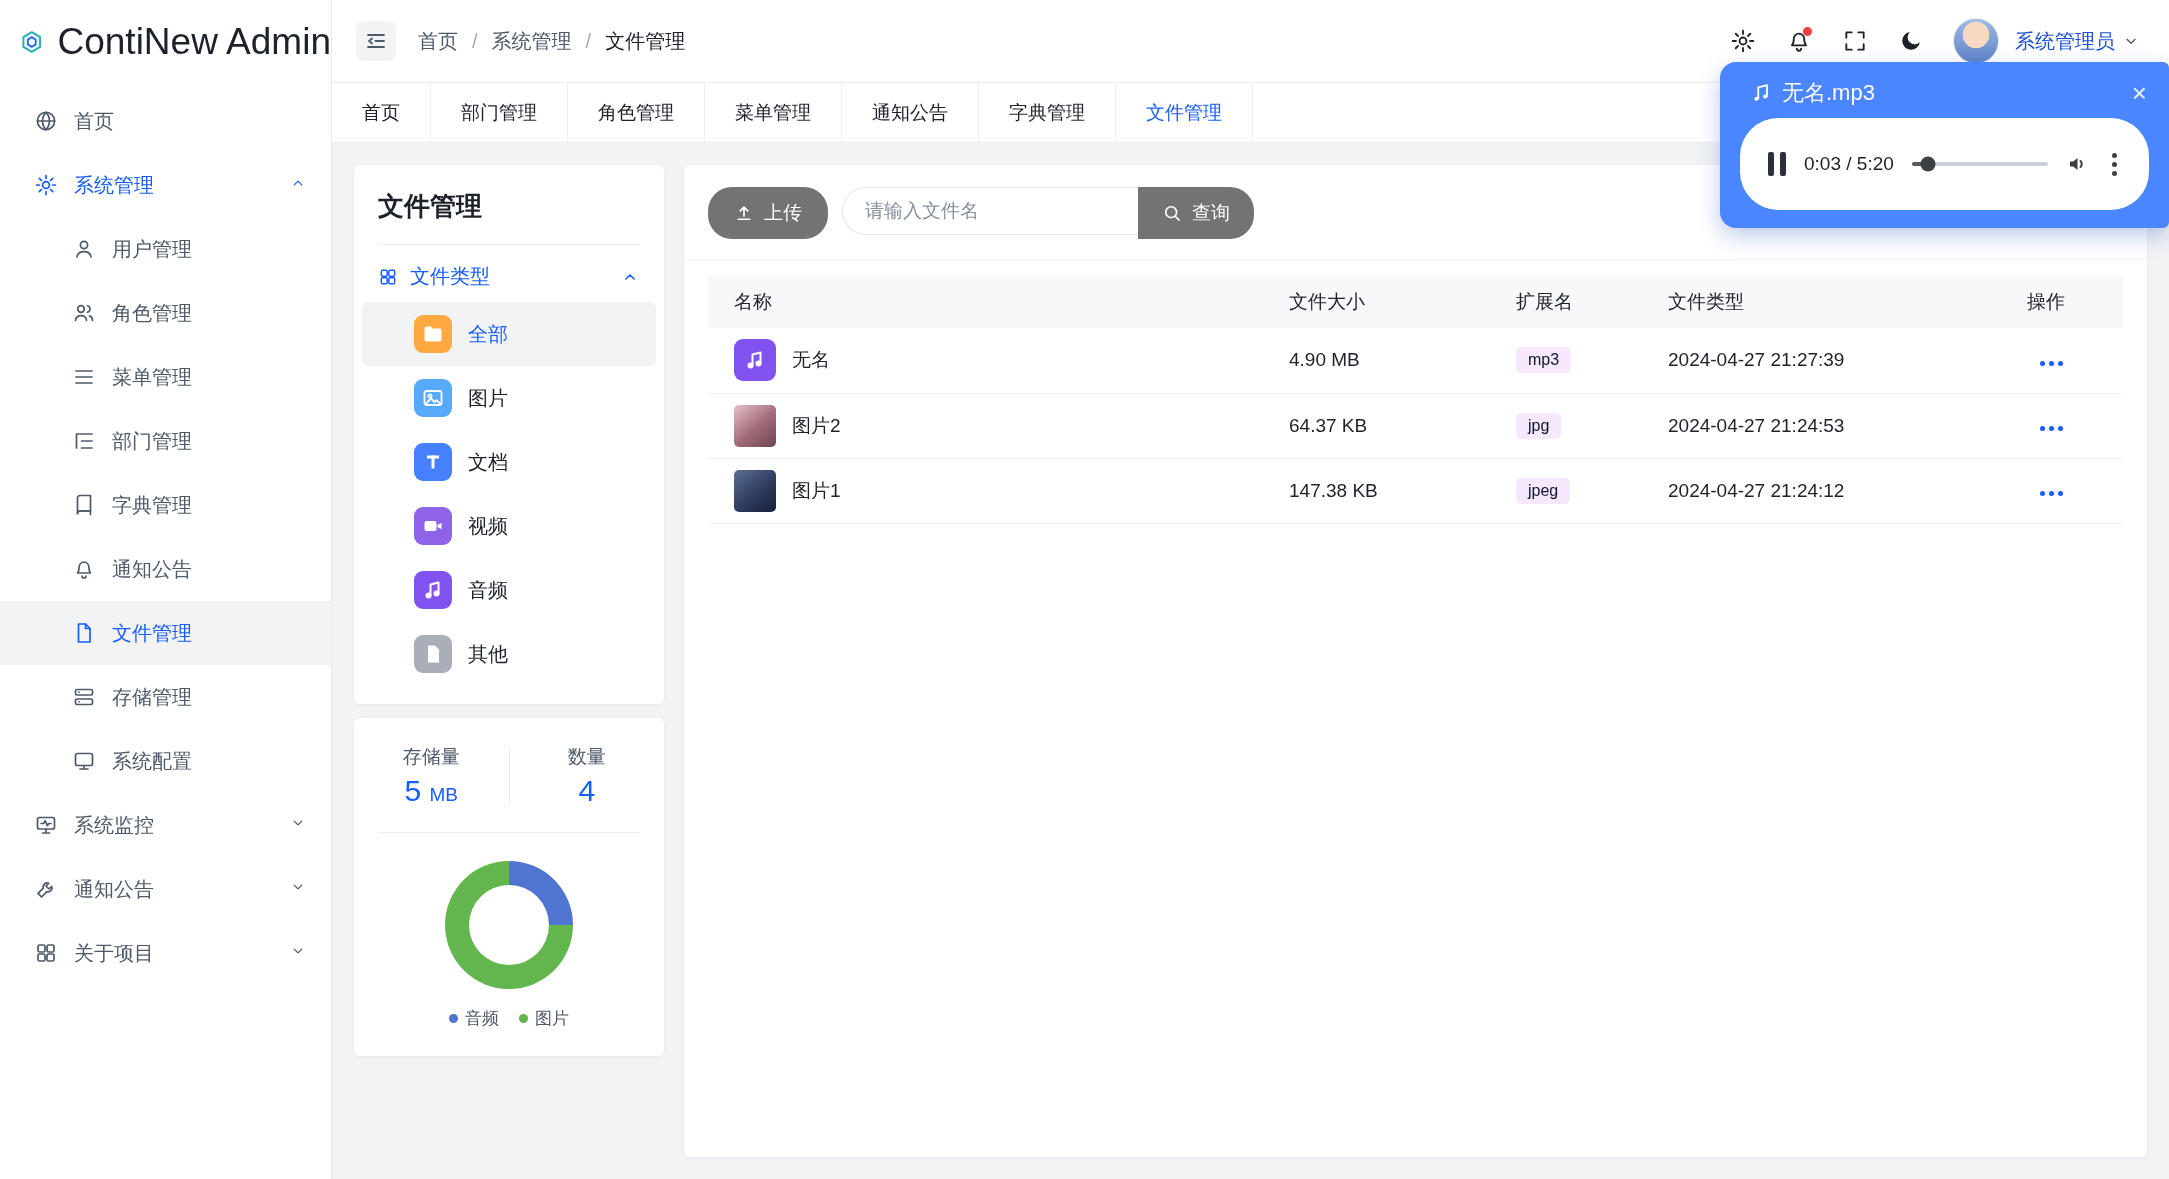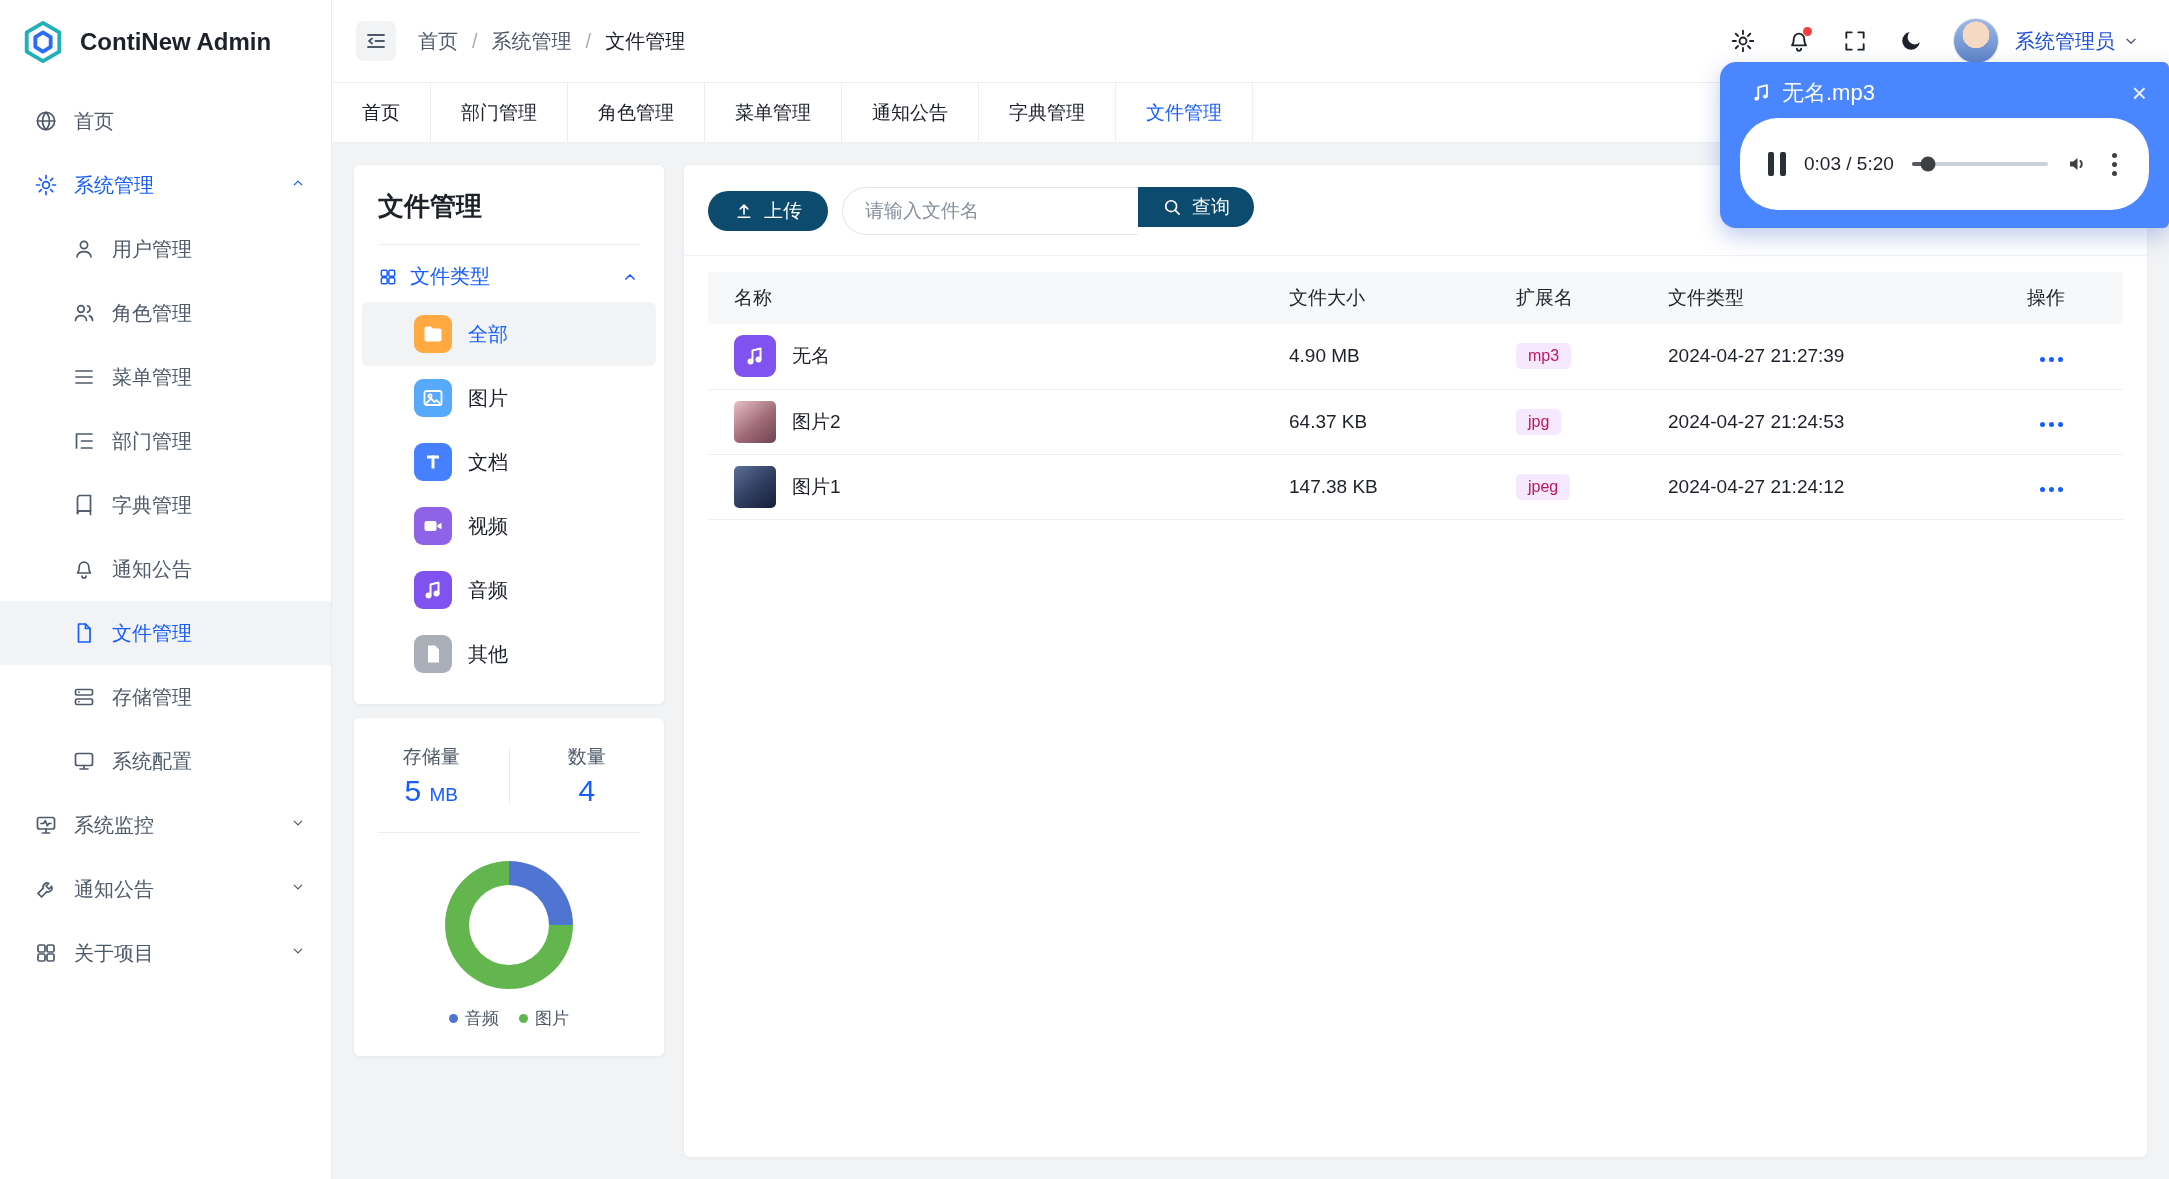--- a/index.html
+++ b/index.html
@@ -4,21 +4,21 @@
 <style>
   * { margin:0; padding:0; box-sizing:border-box; }
   html,body { width:2169px; height:1179px; overflow:hidden;
     font-family:"Liberation Sans","DejaVu Sans",sans-serif; color:#1d2129; background:#f2f3f5; }
   .app { display:flex; width:100%; height:100%; }
 
   
   .sidebar { width:332px; background:#fff; border-right:1px solid #e8eaee; flex-shrink:0; display:flex; flex-direction:column; }
   .logo-row { height:83px; display:flex; align-items:center; gap:14px; padding-left:20px; flex-shrink:0; }
   .logo-row svg { width:46px; height:46px; }
-  .app-title { font-size:24px; font-weight:700; color:#1d2129; white-space:nowrap; }
+  .app-title { font-size:37px; font-weight:400; color:#1d2129; white-space:nowrap; }
   .menu { padding-top:6px; }
   .mi { height:64px; display:flex; align-items:center; gap:16px; padding:0 24px 0 34px; font-size:20px; color:#4e5969; cursor:pointer; white-space:nowrap; }
   .mi .ic { width:24px; height:24px; flex-shrink:0; display:flex; }
   .mi svg { width:24px; height:24px; stroke:currentColor; fill:none; stroke-width:1.7; stroke-linecap:round; stroke-linejoin:round; }
   .mi .chev { margin-left:auto; }
   .mi .chev svg { width:18px; height:18px; }
   .mi.active-parent { color:#165DFF; }
   .sub { padding-left:72px; }
   .sub.active { background:#f2f3f5; color:#165DFF; }
 
@@ -72,21 +72,21 @@
   .hdiv { height:1px; background:#eceef2; margin:24px 24px 0; }
   .donut { width:128px; height:128px; border-radius:50%; margin:28px auto 0; position:relative; }
   .donut::after { content:""; position:absolute; inset:24px; background:#fff; border-radius:50%; }
   .legend { margin-top:18px; display:flex; justify-content:center; gap:20px; font-size:17px; color:#4e5969; }
   .leg-item { display:flex; align-items:center; gap:7px; }
   .leg-dot { width:9px; height:9px; border-radius:50%; background:#999; }
 
   
   .main-card { flex:1; min-width:0; display:flex; flex-direction:column; }
   .toolbar { display:flex; align-items:center; padding:22px 24px 20px; border-bottom:1px solid #f0f2f5; }
-  .btn { height:40px; border:none; border-radius:24px; background:#0c4a6e; color:#fff; font-size:19px;
+  .btn { height:52px; border:none; border-radius:24px; background:#737373; color:#fff; font-size:19px;
     display:flex; align-items:center; gap:10px; padding:0 26px; cursor:pointer; font-family:inherit; }
   .btn svg { width:20px; height:20px; stroke:#fff; fill:none; stroke-width:2; stroke-linecap:round; stroke-linejoin:round; }
   .input-group { display:flex; margin-left:14px; }
   .search-input { width:296px; height:48px; border:1px solid #e5e6eb; border-right:none; border-radius:24px 0 0 24px;
     padding:0 22px; font-size:19px; color:#1d2129; outline:none; font-family:inherit; }
   .search-input::placeholder { color:#86909c; }
   .btn-query { border-radius:0 24px 24px 0; padding:0 24px; }
 
   .table-wrap { padding:16px 24px 0; }
   table { width:100%; border-collapse:collapse; table-layout:fixed; }
@@ -94,21 +94,21 @@
   th.first, td.first { padding-left:26px; }
   col.c-name { width:auto; } col.c-size { width:227px; } col.c-ext { width:152px; } col.c-time { width:316px; } col.c-act { width:147px; }
   td { height:65px; border-bottom:1px solid #eef0f3; font-size:19px; color:#1d2129; padding-left:8px; }
   .name-cell { display:flex; align-items:center; gap:16px; }
   .file-ic { width:42px; height:42px; border-radius:9px; display:flex; align-items:center; justify-content:center; flex-shrink:0; }
   .file-ic svg { width:24px; height:24px; }
   .thumb { width:42px; height:42px; border-radius:5px; flex-shrink:0; }
   .thumb.t1 { background:linear-gradient(140deg,#7e8ba3 0%,#3c4a66 55%,#222d45 100%); }
   .thumb.t2 { background:linear-gradient(140deg,#e7c0c6 0%,#a06a77 55%,#6e4350 100%); }
   .thumb.t3 { background:linear-gradient(140deg,#5b6f96 0%,#2e3c5e 55%,#161f38 100%); }
-  .badge { display:inline-block; padding:4px 12px; border-radius:5px; background:#F5E8FF; color:#be185d; font-size:16px; }
+  .badge { display:inline-block; padding:4px 12px; border-radius:5px; background:#F5E8FF; color:#0f172a; font-size:16px; }
   th.act, td.act { text-align:right; padding-right:58px; }
   .more { display:inline-flex; gap:4px; cursor:pointer; padding:6px 2px; }
   .more i { width:5px; height:5px; border-radius:50%; background:#165DFF; }
 
   
   .player { position:absolute; top:62px; right:0; width:449px; height:166px; background:#4a86ff;
     border-radius:16px 6px 6px 16px; box-shadow:0 8px 22px rgba(22,70,180,.28); z-index:50; }
   .player-head { display:flex; align-items:center; gap:10px; padding:16px 22px 8px 30px; color:#fff; }
   .player-head svg { width:22px; height:22px; fill:#fff; }
   .player-title { font-size:22px; }

